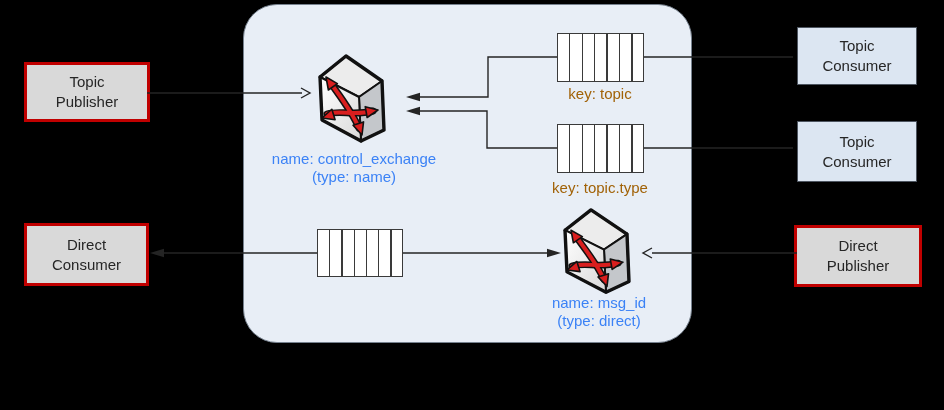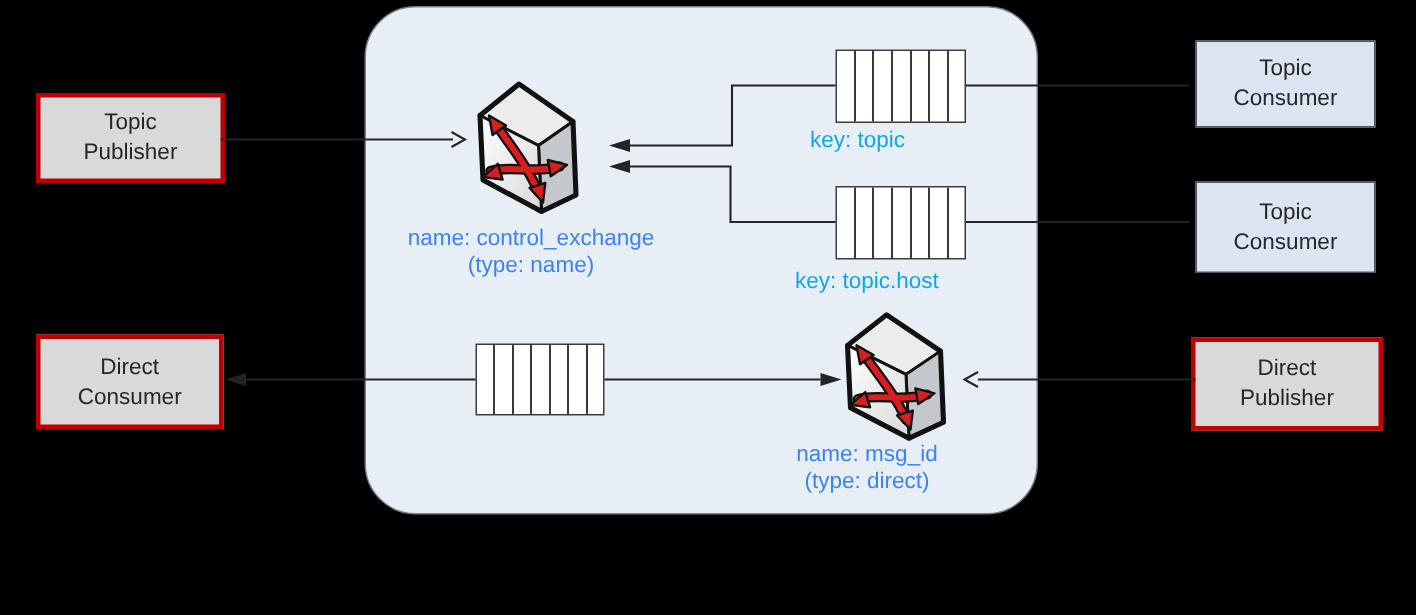--- a/index.html
+++ b/index.html
@@ -16,27 +16,27 @@
   .tc1{left:797px;top:27px;width:120px;height:58px;}
   .tc2{left:797px;top:121px;width:120px;height:61px;}
   .dp{left:794px;top:225px;width:128px;height:62px;}
   .queue{position:absolute;box-sizing:border-box;background:#fff;border:1.3px solid #3a3a3a;}
   .q1{left:557px;top:33px;width:87px;height:49px;
       background-image:repeating-linear-gradient(to right,#ffffff 0 11.13px,#3a3a3a 11.13px 12.43px);}
   .q2{left:557px;top:124px;width:87px;height:49px;
       background-image:repeating-linear-gradient(to right,#ffffff 0 11.13px,#3a3a3a 11.13px 12.43px);}
   .q3{left:317px;top:229px;width:86px;height:48px;
       background-image:repeating-linear-gradient(to right,#ffffff 0 10.98px,#3a3a3a 10.98px 12.28px);}
-  .qlabel{position:absolute;font-size:15px;color:#0ea5e9;}
+  .qlabel{position:absolute;font-size:15px;text-align:center;color:#a16207;}
   .ql1{left:540px;top:85px;width:120px;}
   .ql2{left:530px;top:179px;width:140px;}
   .ql3{left:300px;top:281px;width:120px;}
   .xlabel{position:absolute;font-size:15px;line-height:18px;text-align:center;color:#3b82f6;}
   .xl1{left:234px;top:150px;width:240px;}
-  .xl2{left:458px;top:294px;width:240px;}
+  .xl2{left:479px;top:294px;width:240px;}
   .xicon{position:absolute;}
   .overlay{position:absolute;left:0;top:0;pointer-events:none;}
 </style>
 </head>
 <body>
 
 <div class="stage">
 
   <svg width="0" height="0" style="position:absolute" aria-hidden="true">
     <defs>
@@ -79,21 +79,21 @@
     <div>(type: name)</div>
   </div>
   <div class="xlabel xl2">
     <div>name: msg_id</div>
     <div>(type: direct)</div>
   </div>
 
   <div class="queue q1"></div>
   <div class="qlabel ql1">key: topic</div>
   <div class="queue q2"></div>
-  <div class="qlabel ql2">key: topic.host</div>
+  <div class="qlabel ql2">key: topic.type</div>
   <div class="queue q3"></div>
 
   <div class="box gray tp">
     <span>Topic
 Publisher</span>
   </div>
   <div class="box gray dc">
     <span>Direct
 Consumer</span>
   </div>

